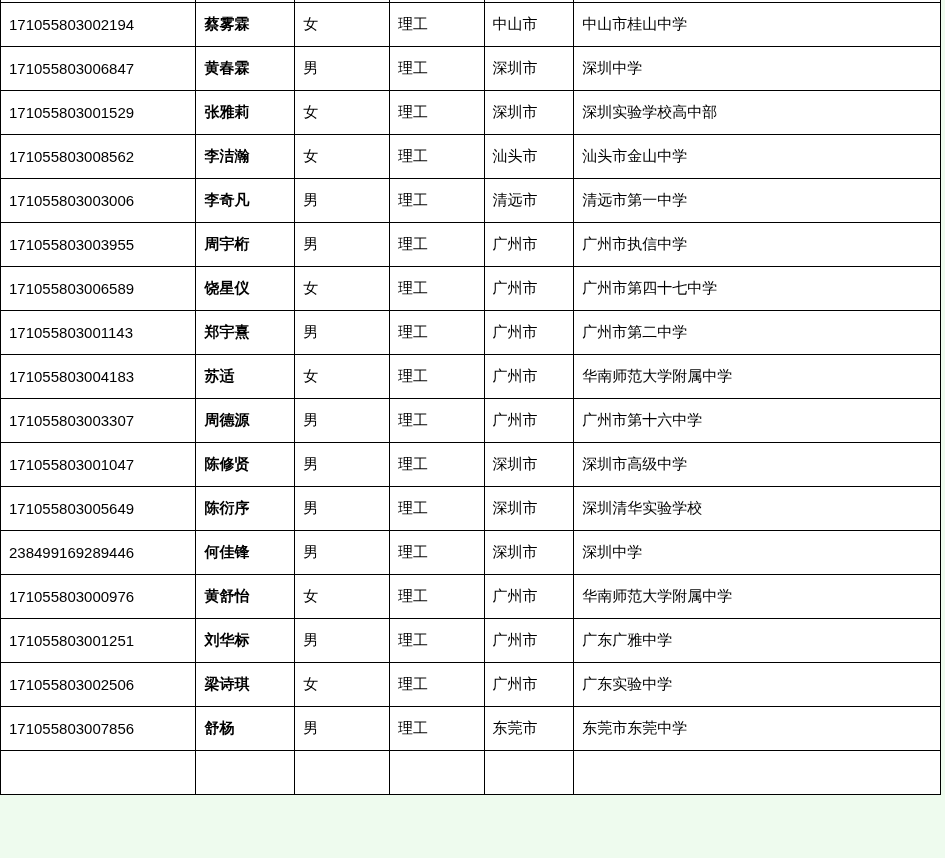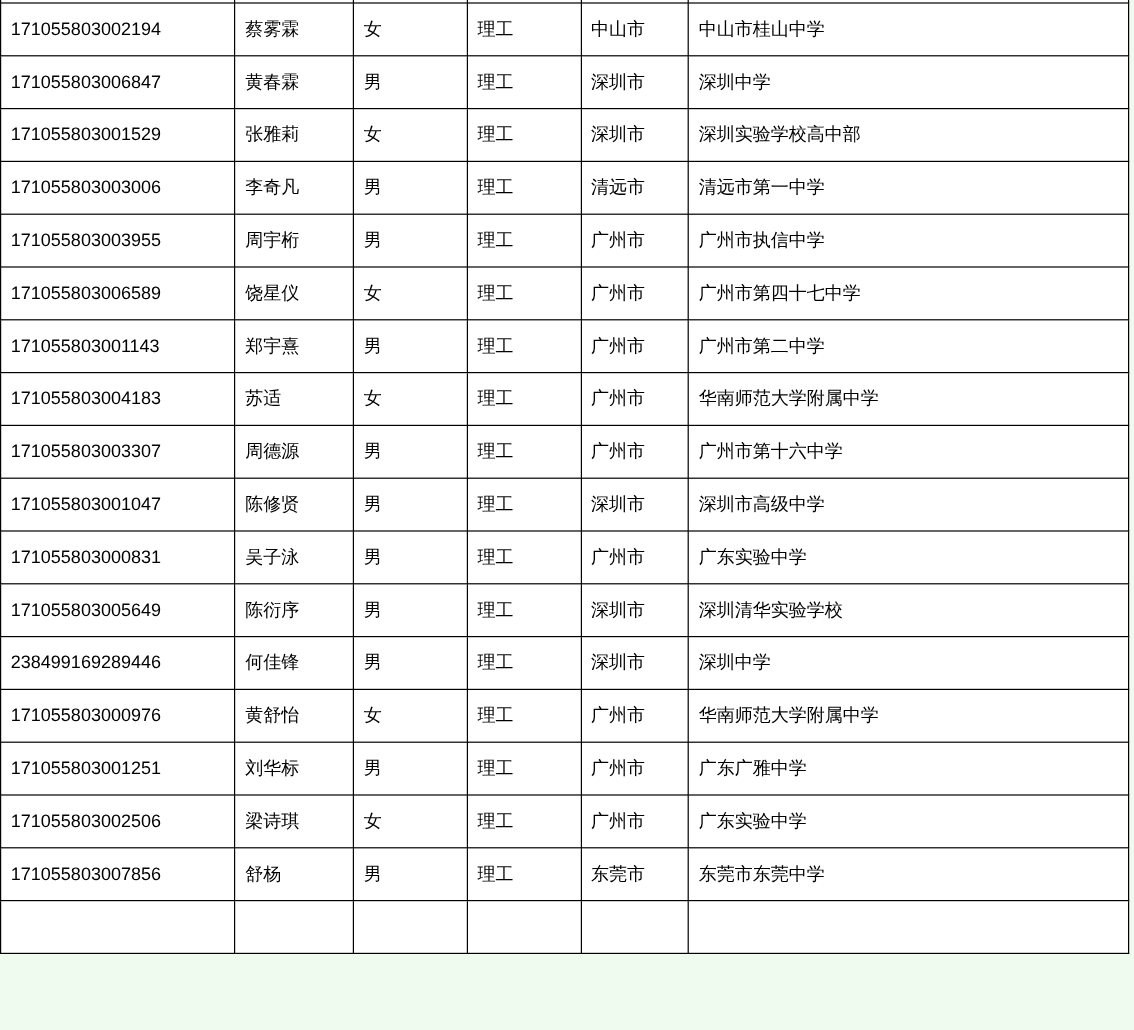--- a/index.html
+++ b/index.html
@@ -33,21 +33,21 @@
     border:1px solid var(--border-color);
     height:44px;             
     padding:0 4px 0 8px;
     font-size:15px;
     color:var(--text-color);
     vertical-align:middle;
     white-space:nowrap;
     overflow:hidden;
   }
   .col0{width:194px;}
-  .col1{width:98px;}
+  .col1{width:98px;font-weight:bold;}
   .col2{width:94px;}
   .col3{width:94px;}
   .col4{width:89px;}
   .col5{width:364px;}
 </style>
 </head>
 <body>
 
 <div class="viewport">
   <table class="data-table">
@@ -88,20 +88,28 @@
         </tr>
         <tr>
           <td class="col0">171055803001529</td>
           <td class="col1">张雅莉</td>
           <td class="col2">女</td>
           <td class="col3">理工</td>
           <td class="col4">深圳市</td>
           <td class="col5">深圳实验学校高中部</td>
         </tr>
         <tr>
+          <td class="col0">171055803008562</td>
+          <td class="col1">李洁瀚</td>
+          <td class="col2">女</td>
+          <td class="col3">理工</td>
+          <td class="col4">汕头市</td>
+          <td class="col5">汕头市金山中学</td>
+        </tr>
+        <tr>
           <td class="col0">171055803003006</td>
           <td class="col1">李奇凡</td>
           <td class="col2">男</td>
           <td class="col3">理工</td>
           <td class="col4">清远市</td>
           <td class="col5">清远市第一中学</td>
         </tr>
         <tr>
           <td class="col0">171055803003955</td>
           <td class="col1">周宇桁</td>
@@ -142,28 +150,20 @@
           <td class="col4">广州市</td>
           <td class="col5">广州市第十六中学</td>
         </tr>
         <tr>
           <td class="col0">171055803001047</td>
           <td class="col1">陈修贤</td>
           <td class="col2">男</td>
           <td class="col3">理工</td>
           <td class="col4">深圳市</td>
           <td class="col5">深圳市高级中学</td>
-        </tr>
-        <tr>
-          <td class="col0">171055803000831</td>
-          <td class="col1">吴子泳</td>
-          <td class="col2">男</td>
-          <td class="col3">理工</td>
-          <td class="col4">广州市</td>
-          <td class="col5">广东实验中学</td>
         </tr>
         <tr>
           <td class="col0">171055803005649</td>
           <td class="col1">陈衍序</td>
           <td class="col2">男</td>
           <td class="col3">理工</td>
           <td class="col4">深圳市</td>
           <td class="col5">深圳清华实验学校</td>
         </tr>
         <tr>

